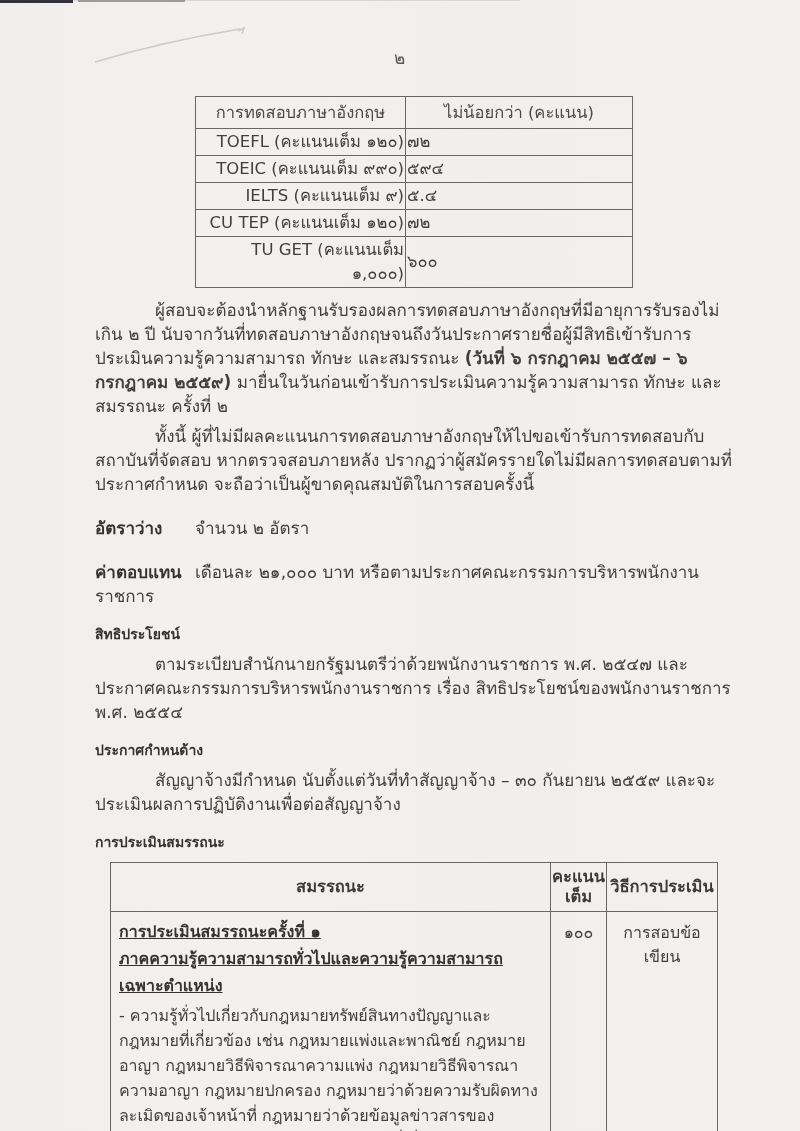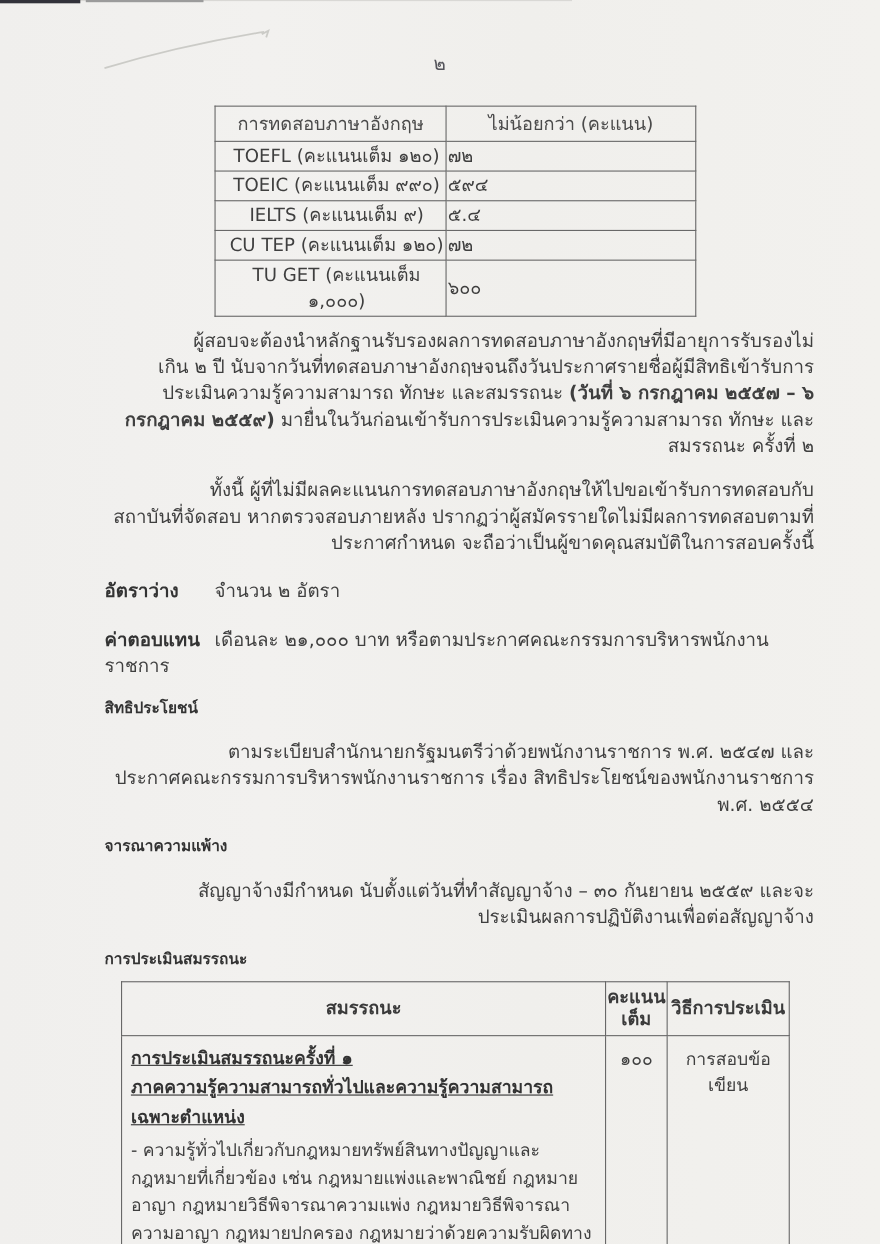--- a/index.html
+++ b/index.html
@@ -31,26 +31,26 @@
   }
 
   
   table { border-collapse:collapse; }
   .t1 { margin-left:100px; width:437px; table-layout:fixed; }
   .t1 th, .t1 td { border:1px solid #686868; font-weight:normal; font-size:16.5px; }
   .t1 col.c-test  { width:210px; }
   .t1 col.c-score { width:227px; }
   .t1 th { height:29px; text-align:center; color:#4a4a4a; }
   .t1 td { height:23px; }
-  .t1 td.test  { padding-left:12px; text-align:center; }
+  .t1 td.test  { padding-left:12px; text-align:right; }
   .t1 td.score { text-align:left; }
 
   
-  .para { margin:10px 0 0 0; text-indent:60px; text-align:right; }
-  .para.tight { margin-top:16px; }
+  .para { margin:10px 0 0 0; text-indent:60px; text-align:left; }
+  .para.tight { margin-top:6px; }
   .kv { margin-top:20px; }
   .kv .k { display:inline-block; width:100px; font-weight:bold; color:#333; }
   .kv .v { }
   h3.sec { margin:14px 0 0 0; font-size:14px; line-height:24px; font-weight:bold; color:#333; }
 
   
   .t2 { margin:8px 0 0 15px; width:607px; table-layout:fixed; }
   .t2 col.c-comp   { width:440px; }
   .t2 col.c-score  { width:56px;  }
   .t2 col.c-method { width:111px; }
@@ -122,21 +122,21 @@
       <span class="k">อัตราว่าง</span><span class="v">จำนวน ๒ อัตรา</span>
     </div>
 
     <div class="kv">
       <span class="k">ค่าตอบแทน</span><span class="v">เดือนละ ๒๑,๐๐๐ บาท หรือตามประกาศคณะกรรมการบริหารพนักงานราชการ</span>
     </div>
 
     <h3 class="sec">สิทธิประโยชน์</h3>
     <p class="para tight">ตามระเบียบสำนักนายกรัฐมนตรีว่าด้วยพนักงานราชการ พ.ศ. ๒๕๔๗ และประกาศคณะกรรมการบริหารพนักงานราชการ เรื่อง สิทธิประโยชน์ของพนักงานราชการ พ.ศ. ๒๕๕๔</p>
 
-    <h3 class="sec">จารณาความแพ้าง</h3>
+    <h3 class="sec">ประกาศกำหนด้าง</h3>
     <p class="para tight">สัญญาจ้างมีกำหนด นับตั้งแต่วันที่ทำสัญญาจ้าง – ๓๐ กันยายน ๒๕๕๙ และจะประเมินผลการปฏิบัติงานเพื่อต่อสัญญาจ้าง</p>
 
     <h3 class="sec">การประเมินสมรรถนะ</h3>
 
     <table class="t2">
       <colgroup>
           <col class="c-comp">
           <col class="c-score">
           <col class="c-method">
         </colgroup>

